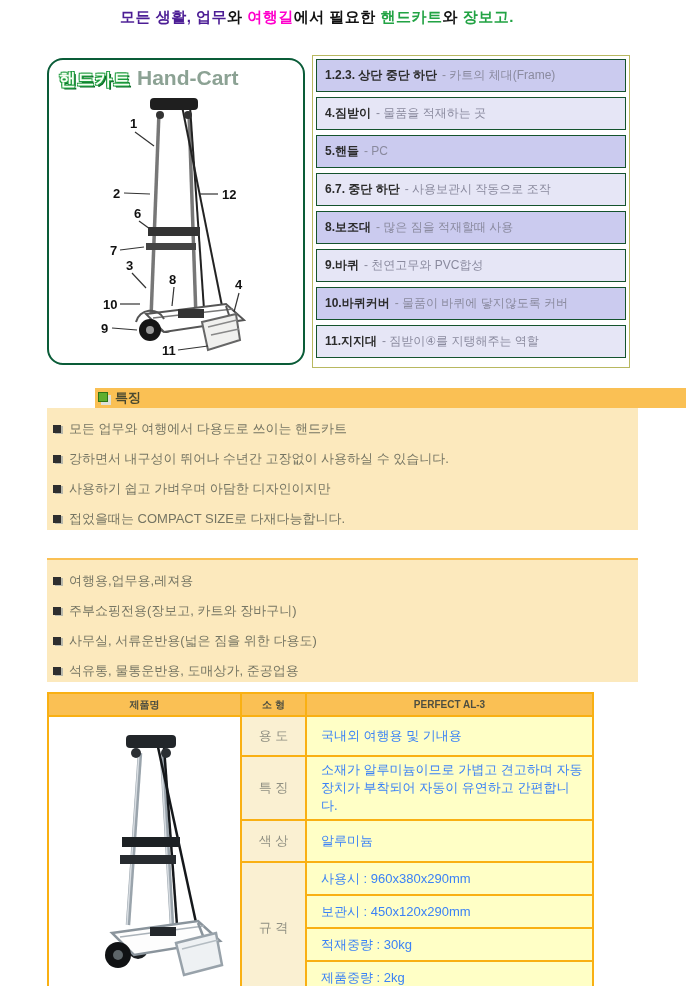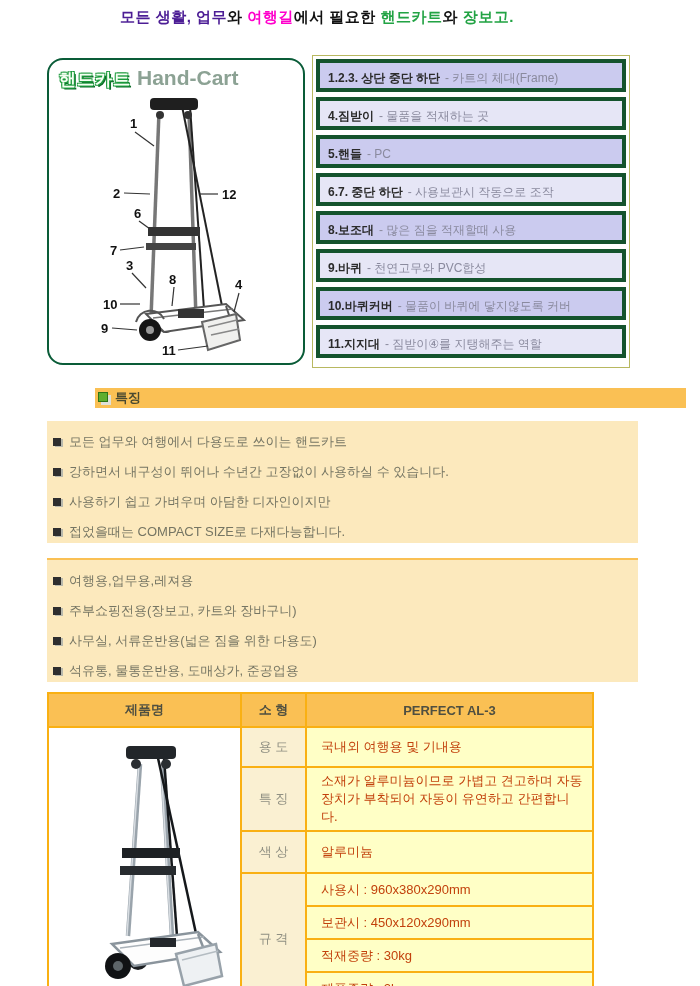--- a/index.html
+++ b/index.html
@@ -17,21 +17,21 @@
   .dt-ko { font-size:17px; font-weight:bold; color:#f4fff2;
     text-shadow:-1px -1px 0 #1c9a3c, 1px -1px 0 #1c9a3c, -1px 1px 0 #1c9a3c, 1px 1px 0 #1c9a3c, 2px 2px 0 #0d6b28;
     letter-spacing:1px; }
   .dt-en { font-size:21px; font-weight:bold; color:#8ca294; margin-left:6px; }
   .diagram-svg { position:absolute; left:1px; top:30px; }
   .num { font-size:13px; font-weight:bold; fill:#111; font-family:"Liberation Sans","DejaVu Sans",sans-serif; }
 
   
   .parts-panel { position:absolute; left:312px; top:55px; width:318px; height:313px;
     border:1px solid #b8b860; background:#fff; padding:3px; }
-  .pitem { height:33px; line-height:31px; border:4px solid #14532d; margin-bottom:5px;
+  .pitem { height:33px; line-height:31px; border:1px solid #14532d; margin-bottom:5px;
     padding-left:8px; font-size:12px; white-space:nowrap; overflow:hidden; }
   .pitem:last-child { margin-bottom:0; }
   .pitem.dark { background:#cbcbef; }
   .pitem.light { background:#e6e6f6; }
   .pterm { font-weight:bold; color:#2b2b2b; }
   .pdesc { color:#8a8a9e; margin-left:5px; }
 
   
   .sec-header { position:absolute; left:47px; width:591px; height:20px; background:#fac054;
     font-size:13px; font-weight:bold; color:#4a4a30; line-height:20px; }
@@ -40,23 +40,23 @@
     border:1px solid #2e7416; box-shadow:3px 3px 0 #e0e0d8; }
   .sec-body { position:absolute; left:47px; width:591px; background:#fce9bd; padding-top:6px; }
   .bullet-row { height:30px; line-height:30px; padding-left:6px; font-size:13px; color:#757563; white-space:nowrap; }
   .sq { display:inline-block; width:8px; height:8px; background:#2e2e2e; box-shadow:2px 1px 0 #b9b9ad;
     margin-right:8px; vertical-align:middle; position:relative; top:-1px; }
 
   
   .spec-wrap { position:absolute; left:47px; top:692px; }
   table.spec { border-collapse:collapse; width:545px; table-layout:fixed; }
   .spec th, .spec td { border:2px solid #f9b013; }
-  .spec th { height:34px; background:#fac054; font-size:13px; color:#4f4f40; font-weight:bold; text-align:center; }
+  .spec th { height:23px; background:#fac054; font-size:10px; color:#4f4f40; font-weight:bold; text-align:center; }
   .spec td.label { background:#faf0d2; color:#8f8f82; font-size:13px; text-align:center;margin-top:36px; }
-  .spec td.value { background:#ffffc6; color:#c2410c; font-size:13px; padding:4px 6px 4px 14px; text-align:left; }
+  .spec td.value { background:#ffffc6; color:#3b82f6; font-size:13px; padding:4px 6px 4px 14px; text-align:left; }
   .spec td.photo { background:#ffffff; text-align:center; vertical-align:middle; }
 </style>
 </head>
 <body>
 
 <div id="page">
 
   <div class="page-title"><span style="color: #4c1d95;">모든 생활, 업무</span><span style="color: rgb(17, 17, 17);">와 </span><span style="color: rgb(255, 0, 204);">여행길</span><span style="color: rgb(17, 17, 17);">에서 필요한 </span><span style="color: rgb(34, 163, 68);">핸드카트</span><span style="color: rgb(17, 17, 17);">와 </span><span style="color: rgb(34, 163, 68);">장보고.</span></div>
 
   <div class="diagram-box">
@@ -124,21 +124,21 @@
     <div class="pitem dark"><span class="pterm">8.보조대</span><span class="pdesc">- 많은 짐을 적재할때 사용</span></div>
     <div class="pitem light"><span class="pterm">9.바퀴</span><span class="pdesc">- 천연고무와 PVC합성</span></div>
     <div class="pitem dark"><span class="pterm">10.바퀴커버</span><span class="pdesc">- 물품이 바퀴에 닿지않도록 커버</span></div>
     <div class="pitem light"><span class="pterm">11.지지대</span><span class="pdesc">- 짐받이④를 지탱해주는 역할</span></div>
   </div>
 
   <div class="sec-header" style="top:388px;margin-left:48px;">
     <span class="marker"></span>
     <span class="label">특징</span>
   </div>
-  <div class="sec-body" style="top:408px; height:122px;margin-top:13px;">
+  <div class="sec-body" style="top:408px; height:122px;">
     <div class="bullet-row"><span class="sq"></span><span>모든 업무와 여행에서 다용도로 쓰이는 핸드카트</span></div>
     <div class="bullet-row"><span class="sq"></span><span>강하면서 내구성이 뛰어나 수년간 고장없이 사용하실 수 있습니다.</span></div>
     <div class="bullet-row"><span class="sq"></span><span>사용하기 쉽고 가벼우며 아담한 디자인이지만</span></div>
     <div class="bullet-row"><span class="sq"></span><span>접었을때는 COMPACT SIZE로 다재다능합니다.</span></div>
   </div>
 
   <div class="sec-header" style="top:540px;margin-top:18px;">
     <span class="marker"></span>
     <span class="label">사용처</span>
   </div>

